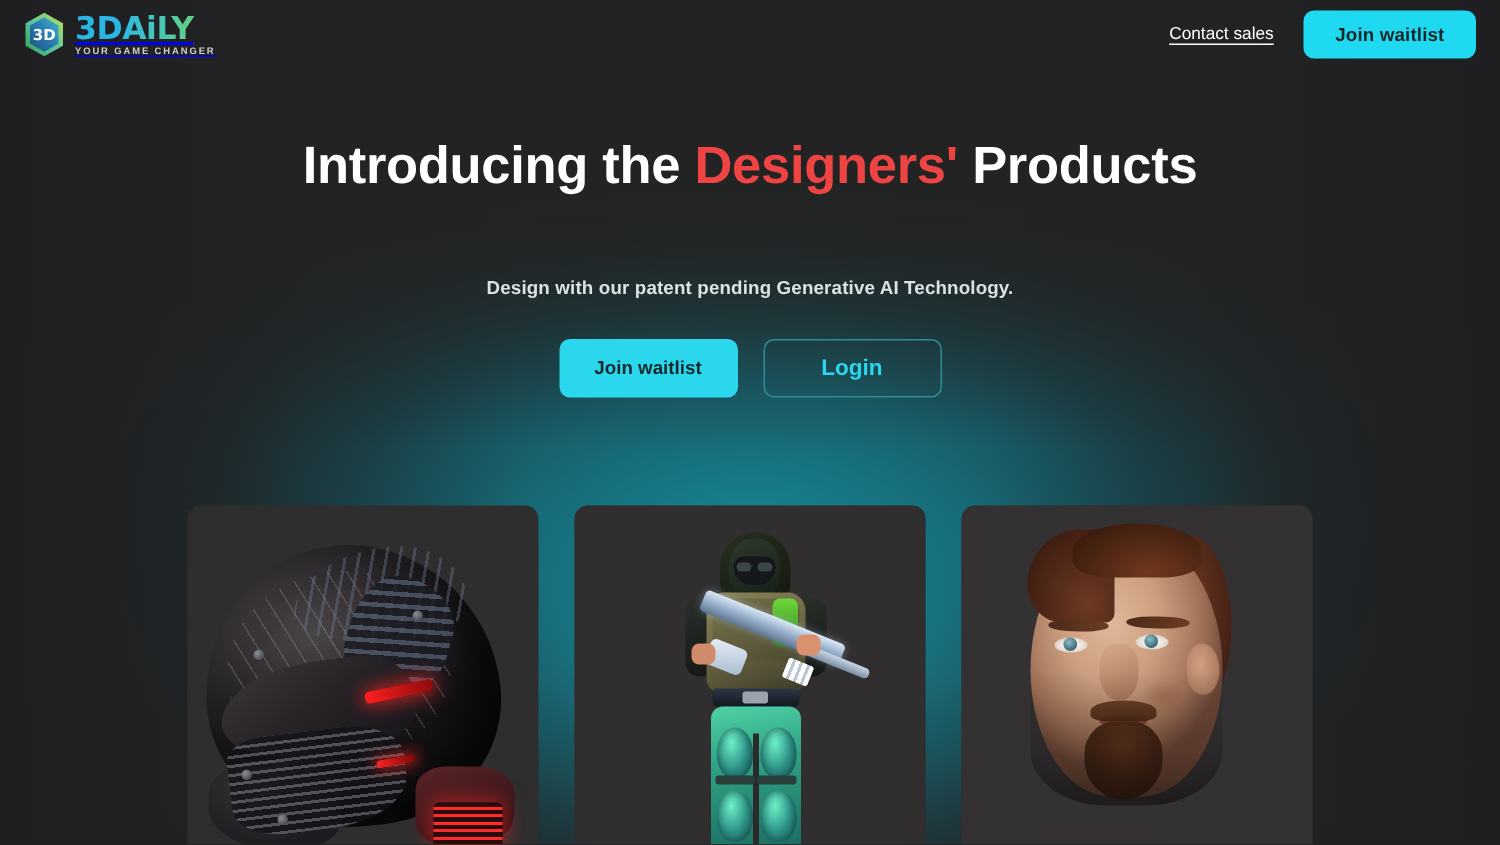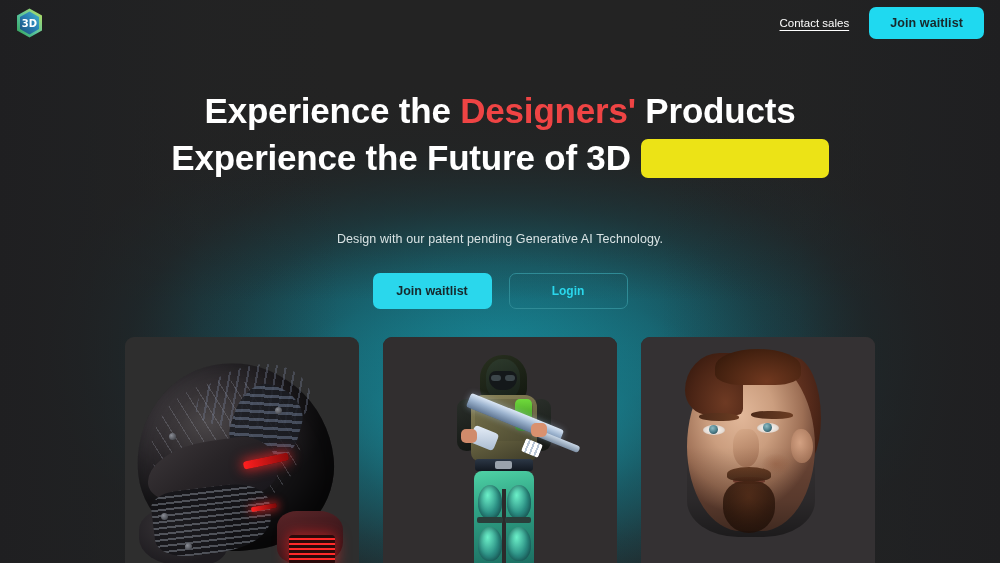--- a/index.html
+++ b/index.html
@@ -100,33 +100,33 @@
     font-family:"Liberation Sans", sans-serif;
   }
   .hl-line.l2 { display:flex; align-items:center; justify-content:center; gap:10px; }
   .accent { color:#ef4444; }
   .redaction {
     display:inline-block; width:188px; height:39px;
     background:#ece316; border-radius:7px; vertical-align:middle;
   }
 
   .sub {
-    margin-top:50px; color:#d9e3e4; font-size:12.5px; letter-spacing:0.1px;
+    margin-top:50px; color:#d9e3e4; font-size:12.5px; letter-spacing:0.1px;font-weight:bold;
   }
   .cta {
     margin-top:27px; display:flex; justify-content:center; gap:17px;
   }
   .btn-join-hero {
     background:#2ad7ec; color:#16292d;
     font-size:12.5px; font-weight:bold;
     padding:10px 0; width:119px; border-radius:7px; border:none; cursor:pointer;
   }
   .btn-login {
     background:transparent; color:#2ad7ec;
-    font-size:12px; font-weight:bold;
+    font-size:15px; font-weight:bold;
     padding:10px 0; width:119px; border-radius:7px;
     border:1px solid #2f8b96; cursor:pointer;
   }
 
   
   .cards {
     position:absolute; left:0; right:0; top:337px;
     display:flex; justify-content:center; gap:24px; z-index:10;
   }
   .card {
@@ -378,37 +378,37 @@
         <linearGradient id="hexi" x1="0" y1="1" x2="1" y2="0">
           <stop offset="0%" stop-color="#1c4f7a"></stop>
           <stop offset="55%" stop-color="#2a7fb5"></stop>
           <stop offset="100%" stop-color="#43b7c9"></stop>
         </linearGradient>
       </defs>
       <polygon points="27,1 52,15 52,45 27,59 2,45 2,15" fill="url(#hexg)"></polygon>
       <polygon points="27,7 46,18 46,42 27,53 8,42 8,18" fill="url(#hexi)"></polygon>
       <text x="27" y="37" font-family="DejaVu Sans, sans-serif" font-size="20" font-weight="bold" fill="#ffffff" text-anchor="middle">3D</text>
     </svg>
+    <span class="logo-text">
+      <span class="logo-main">3DAiLY</span>
+      <span class="logo-sub">YOUR GAME CHANGER</span>
+    </span>
   </a>
 
 
   <div class="nav-right">
     <a class="contact-sales" href="#">Contact sales</a>
     <button class="btn-join-hdr">Join waitlist</button>
   </div>
 </header>
 
 <section class="hero">
   <div class="headline">
-    <div class="hl-line"><span>Experience the </span><span class="accent">Designers'</span><span> Products</span></div>
-
-    <div class="hl-line l2">
-      <span>Experience the Future of 3D</span>
-      <span class="redaction"></span>
-    </div>
+    <div class="hl-line"><span>Introducing the </span><span class="accent">Designers'</span><span> Products</span></div>
+
   </div>
 
   <p class="sub">Design with our patent pending Generative AI Technology.</p>
 
   <div class="cta">
     <button class="btn-join-hero">Join waitlist</button>
     <button class="btn-login">Login</button>
   </div>
 </section>
 

